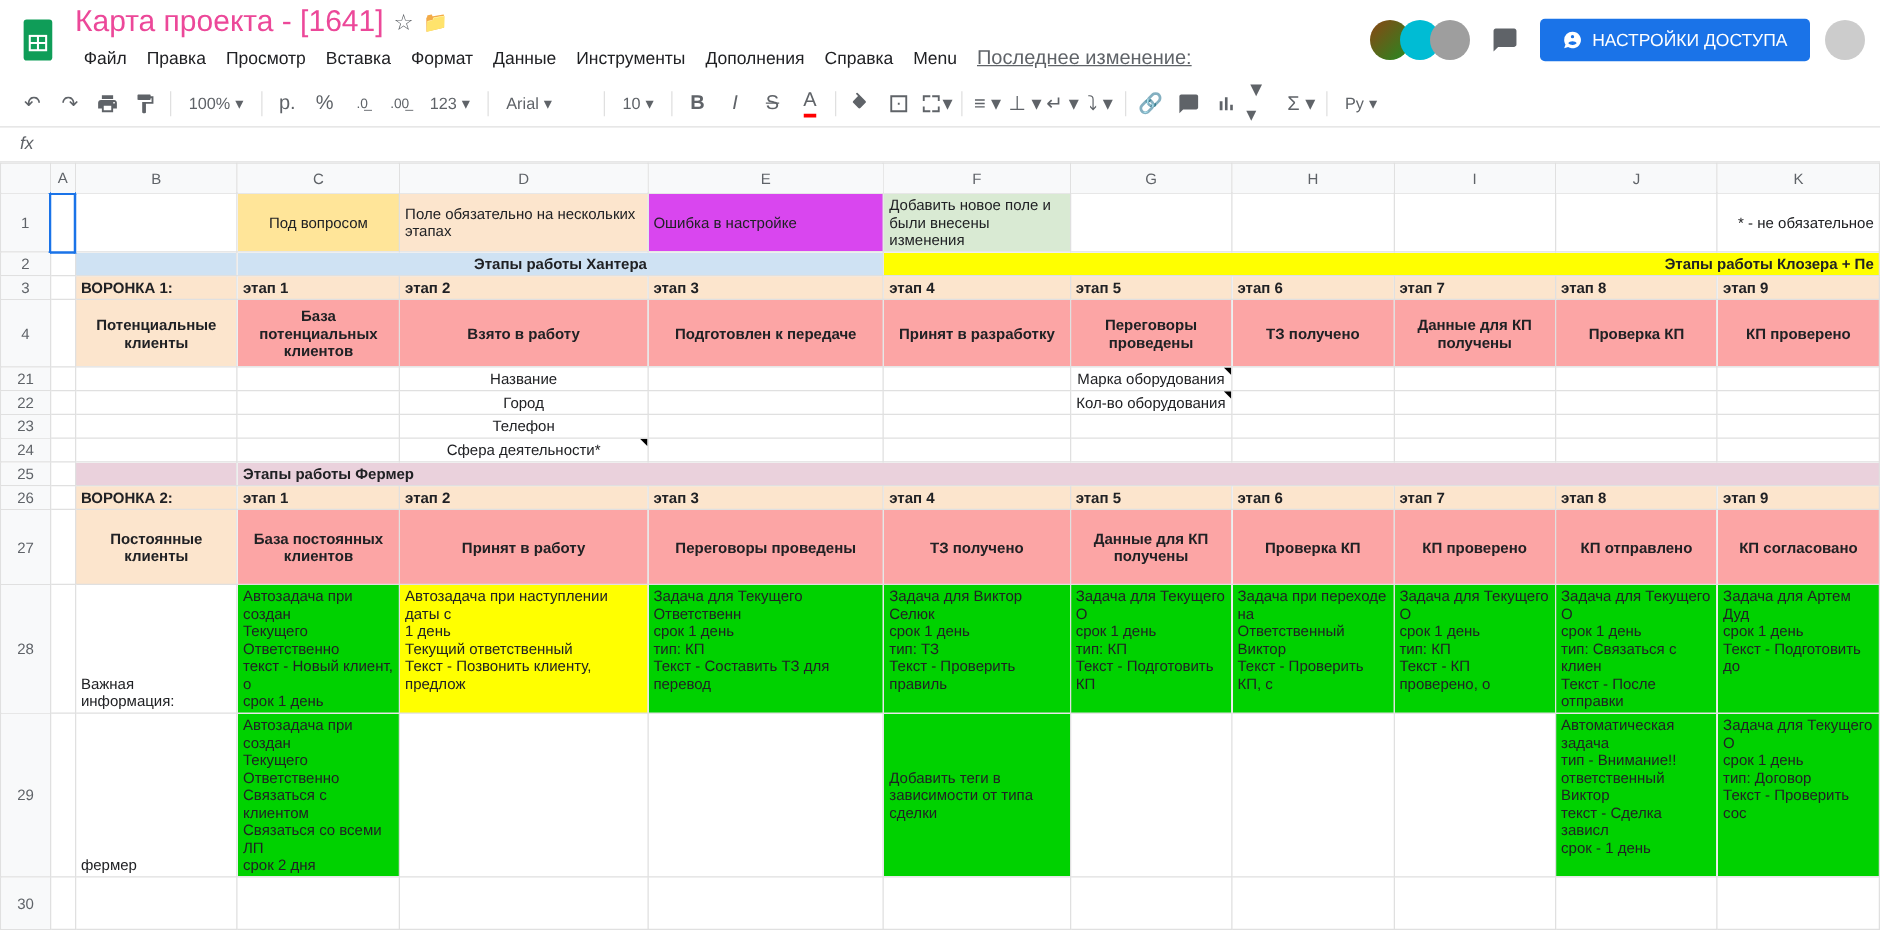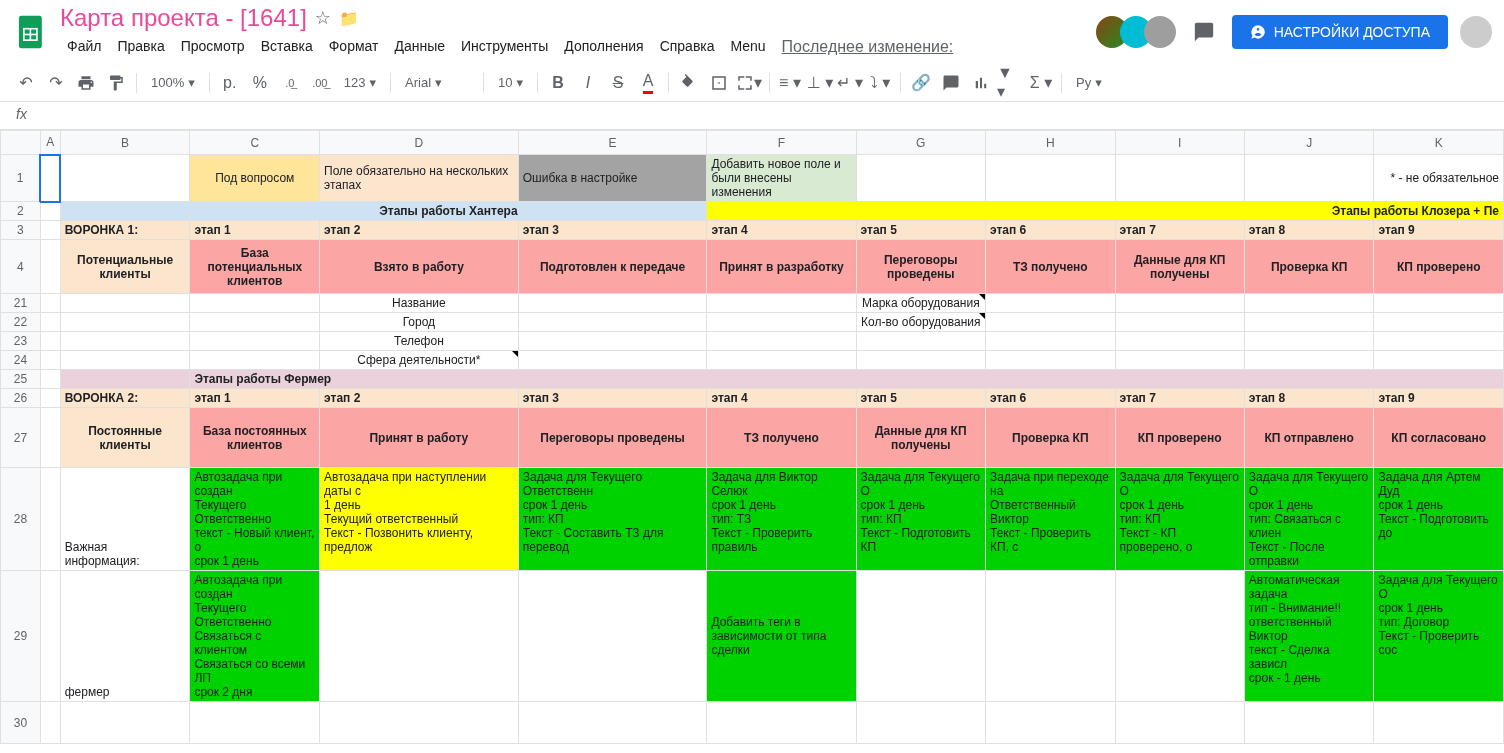--- a/index.html
+++ b/index.html
@@ -50,21 +50,21 @@
 .col-G { width: 130px; }
 .col-H { width: 130px; }
 .col-I { width: 130px; }
 .col-J { width: 130px; }
 .col-K { width: 130px; }
 
 .bg-lightblue { background: #cfe2f3; }
 .bg-yellow { background: #ffff00; }
 .bg-orange { background: #fce5cd; }
 .bg-pink { background: #ead1dc; }
-.bg-lightred { background: #a3a3a3; }
+.bg-lightred { background: #d946ef; }
 .bg-lightgreen2 { background: #d9ead3; }
 .bg-blue2 { background: #fca5a5; }
 .bg-green { background: #00d200; }
 .bg-lightyellow { background: #ffe599; }
 
 .center { text-align: center; }
 .bold { font-weight: bold; }
 .right { text-align: right; }
 
 .row-1 { height: 34px; }

